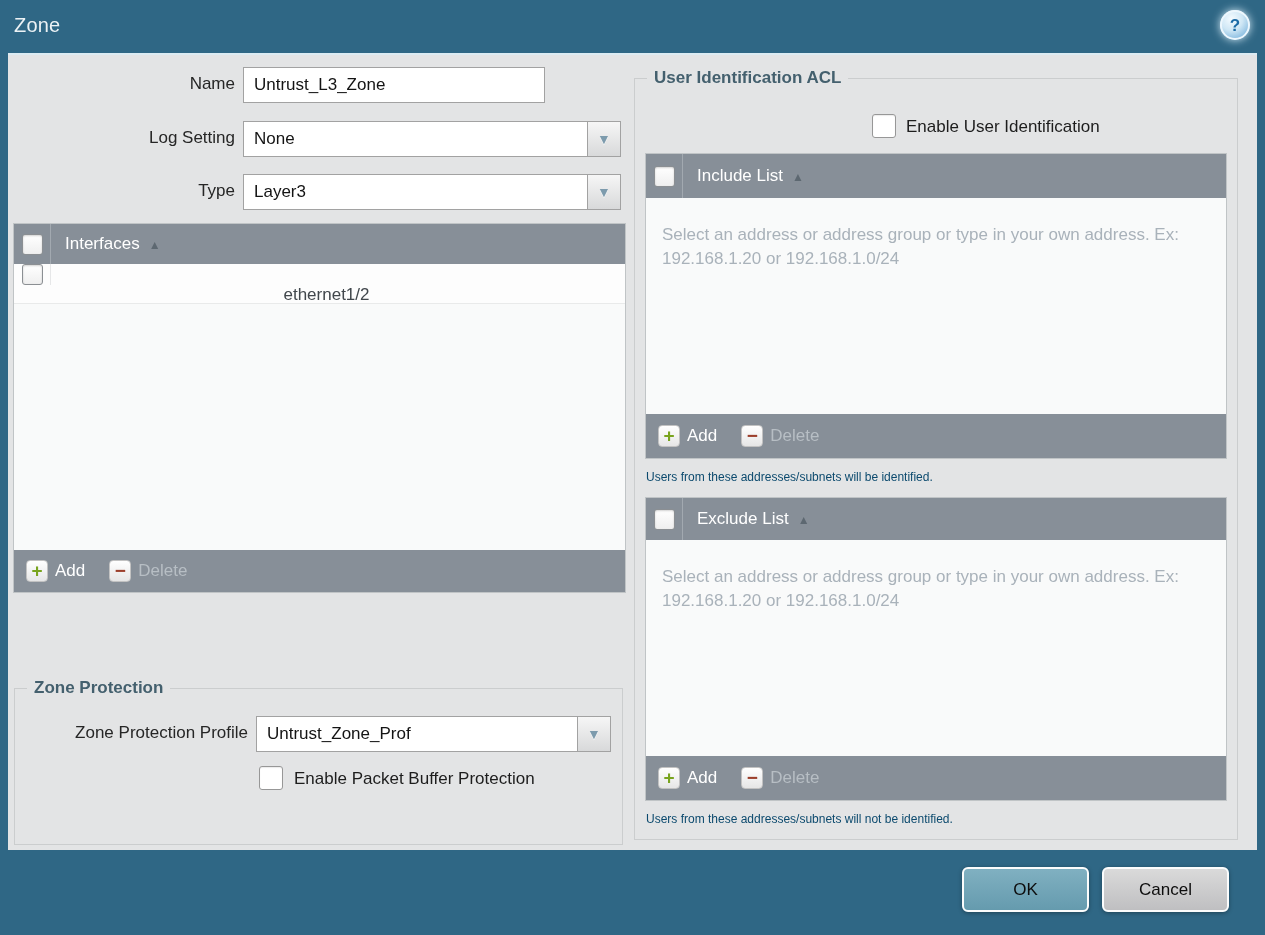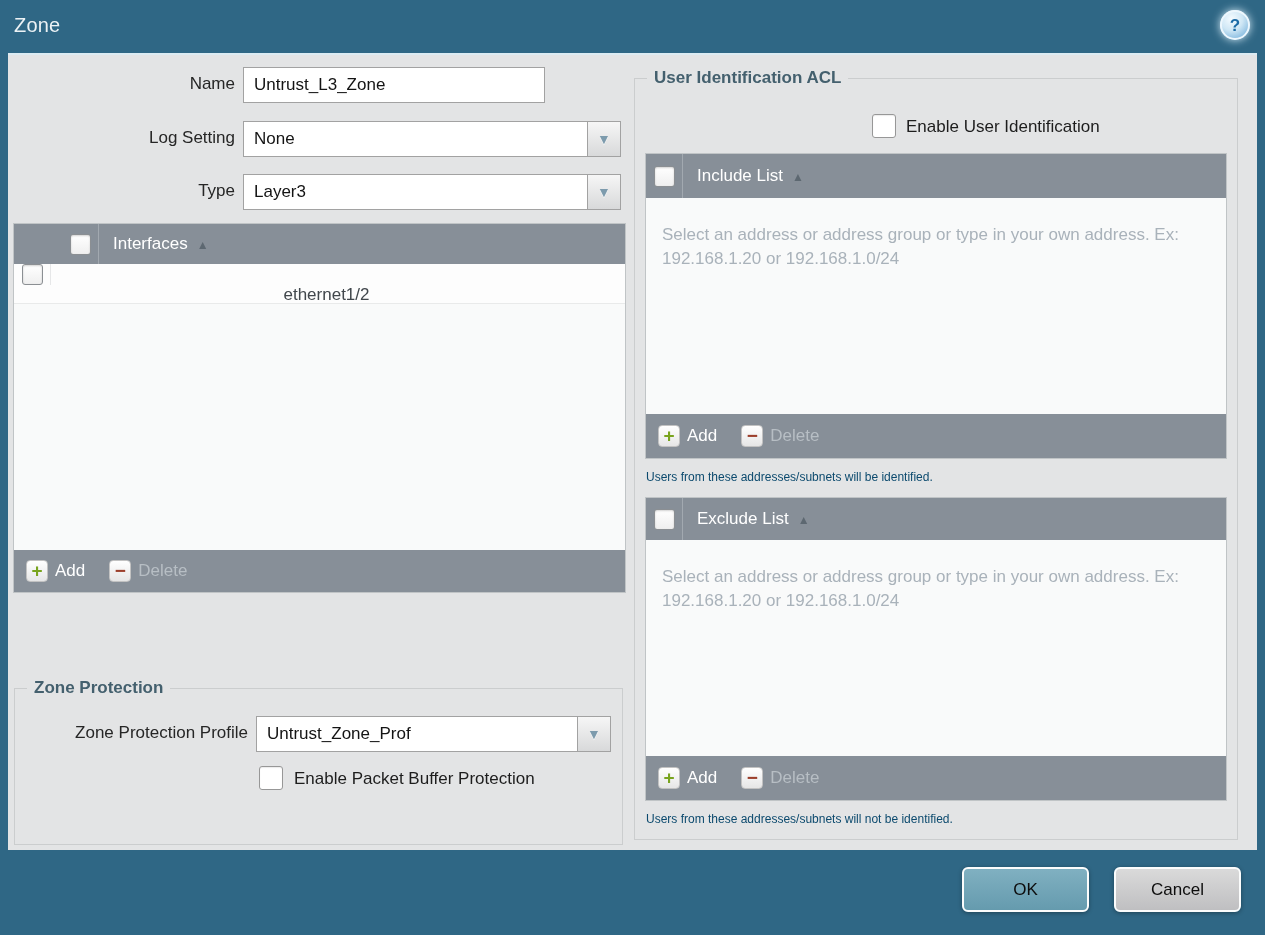--- a/index.html
+++ b/index.html
@@ -53,21 +53,21 @@
   
   .fs{border:1px solid #cbcdce;box-sizing:border-box;}
   .fs-legend{position:absolute;top:-11px;left:12px;background:#e3e4e5;padding:0 7px;
       font-size:17px;font-weight:bold;color:#44606e;white-space:nowrap;}
   .cb-label{font-size:17px;color:#1d1d1d;white-space:nowrap;}
   
   .btn{height:45px;border-radius:6px;border:2px solid #fbfcfc;font-size:17px;color:#0d0d0d;
       display:flex;align-items:center;justify-content:center;box-shadow:0 1px 4px rgba(0,0,0,.35);
       box-sizing:border-box;cursor:pointer;}
   .btn-ok{background:linear-gradient(#80b0c1,#659bae);}
-  .btn-cancel{background:linear-gradient(#dadada,#bfbfc1);margin-left:12px;}
+  .btn-cancel{background:linear-gradient(#dadada,#bfbfc1);}
 </style>
 </head>
 <body>
 
 <div class="abs dlg-title">Zone</div>
 <div class="abs help">
   <span class="glyph">?</span>
 </div>
 
 <div class="abs dialog">
@@ -81,21 +81,21 @@
     <span class="glyph">▼</span>
   </div>
 
   <div class="abs flabel" style="left:0;top:126px;width:227px;">Type</div>
   <input class="abs ti" style="left: 235px; top: 119px; width: 345px;" value="Layer3">
   <div class="abs dd-btn" style="left:579px;top:119px;">
     <span class="glyph">▼</span>
   </div>
 
   <div class="abs tbl" style="left:6px;top:169px;width:611px;">
-    <div class="tbl-header" style="height:40px;padding-left:48px;">
+    <div class="tbl-header" style="height:40px;">
       <div class="cbcol">
         <span class="cb"></span>
       </div>
       <span class="tbl-title">Interfaces</span>
       <span class="sort">▲</span>
     </div>
     <div class="tbl-body" style="height:286px;">
       <div class="tbl-row">
         <div class="cbcol">
           <span class="cb"></span>

